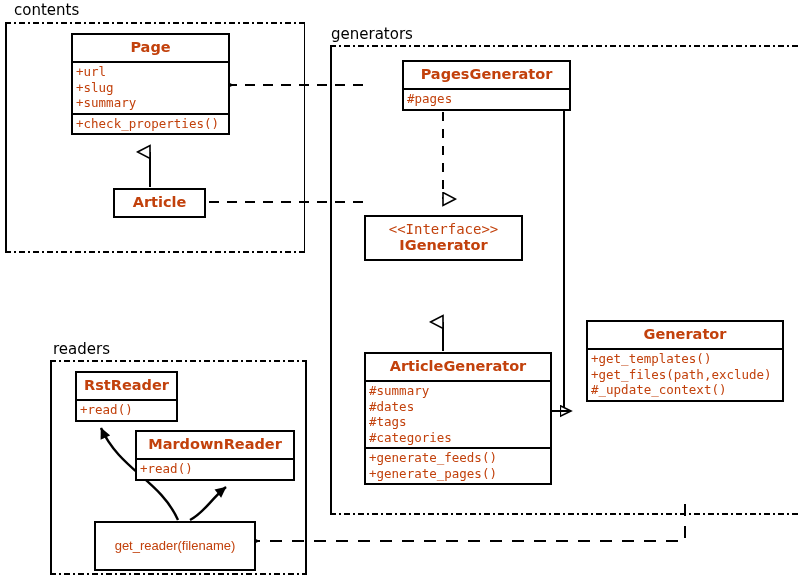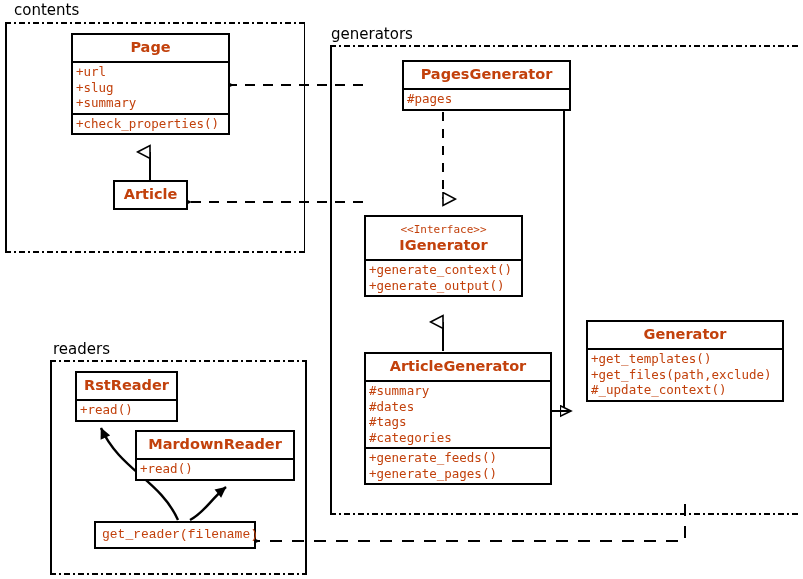--- a/index.html
+++ b/index.html
@@ -59,41 +59,41 @@
     font-weight: bold;
     font-size: 14.5px;
     line-height: 15px;
     padding: 5px 4px 6px 4px;
     white-space: nowrap;
   }
   .cls .hdr .stereo {
     display: block;
     font-family: "DejaVu Sans Mono", monospace;
     font-weight: normal;
-    font-size: 11px;
+    font-size: 14px;
     line-height: 15px;
     padding-bottom: 1px;
   }
   .cls .sep {
     border-top: 2px solid #000;
   }
   .cls .compart {
     padding: 1px 0 2px 3px;
   }
   .cls .row {
     line-height: 15.5px;
     white-space: nowrap;
     font-family: "DejaVu Sans Mono", monospace;
     font-size: 12.5px;
   }
   .cls.plain .body {
     text-align: center;
-    font-family: Liberation Mono, monospace;
+    font-family: Liberation Sans, sans-serif;
     font-size: 13px;
-    padding: 4px 6px;
+    padding: 15px 6px;
     line-height: 16px;
     white-space: nowrap;
   }
 </style>
 </head>
 <body>
 
 <div id="canvas">
 
   <div class="pkg" style="left:5px; top:22px; width:301px; height:231px;
@@ -170,40 +170,36 @@
     <div class="sep compart">
       <div class="row">+url</div>
       <div class="row">+slug</div>
       <div class="row">+summary</div>
     </div>
     <div class="sep compart">
       <div class="row">+check_properties()</div>
     </div>
   </div>
 
-  <div class="cls" style="left:113px; top:180px; width:75px;">
+  <div class="cls" style="left:113px; top:188px; width:93px;">
     <div class="hdr">Article</div>
   </div>
 
   <div class="cls" style="left:364px; top:60px; width:169px;margin-left:38px;">
     <div class="hdr">PagesGenerator</div>
     <div class="sep compart">
       <div class="row">#pages</div>
     </div>
   </div>
 
   <div class="cls" style="left:364px; top:215px; width:159px;">
     <div class="hdr">
       <span class="stereo">&lt;&lt;Interface&gt;&gt;</span>
       <span>IGenerator</span>
     </div>
-    <div class="sep compart">
-      <div class="row">+generate_context()</div>
-      <div class="row">+generate_output()</div>
-    </div>
   </div>
 
   <div class="cls" style="left:364px; top:352px; width:188px;">
     <div class="hdr">ArticleGenerator</div>
     <div class="sep compart">
       <div class="row">#summary</div>
       <div class="row">#dates</div>
       <div class="row">#tags</div>
       <div class="row">#categories</div>
     </div>

